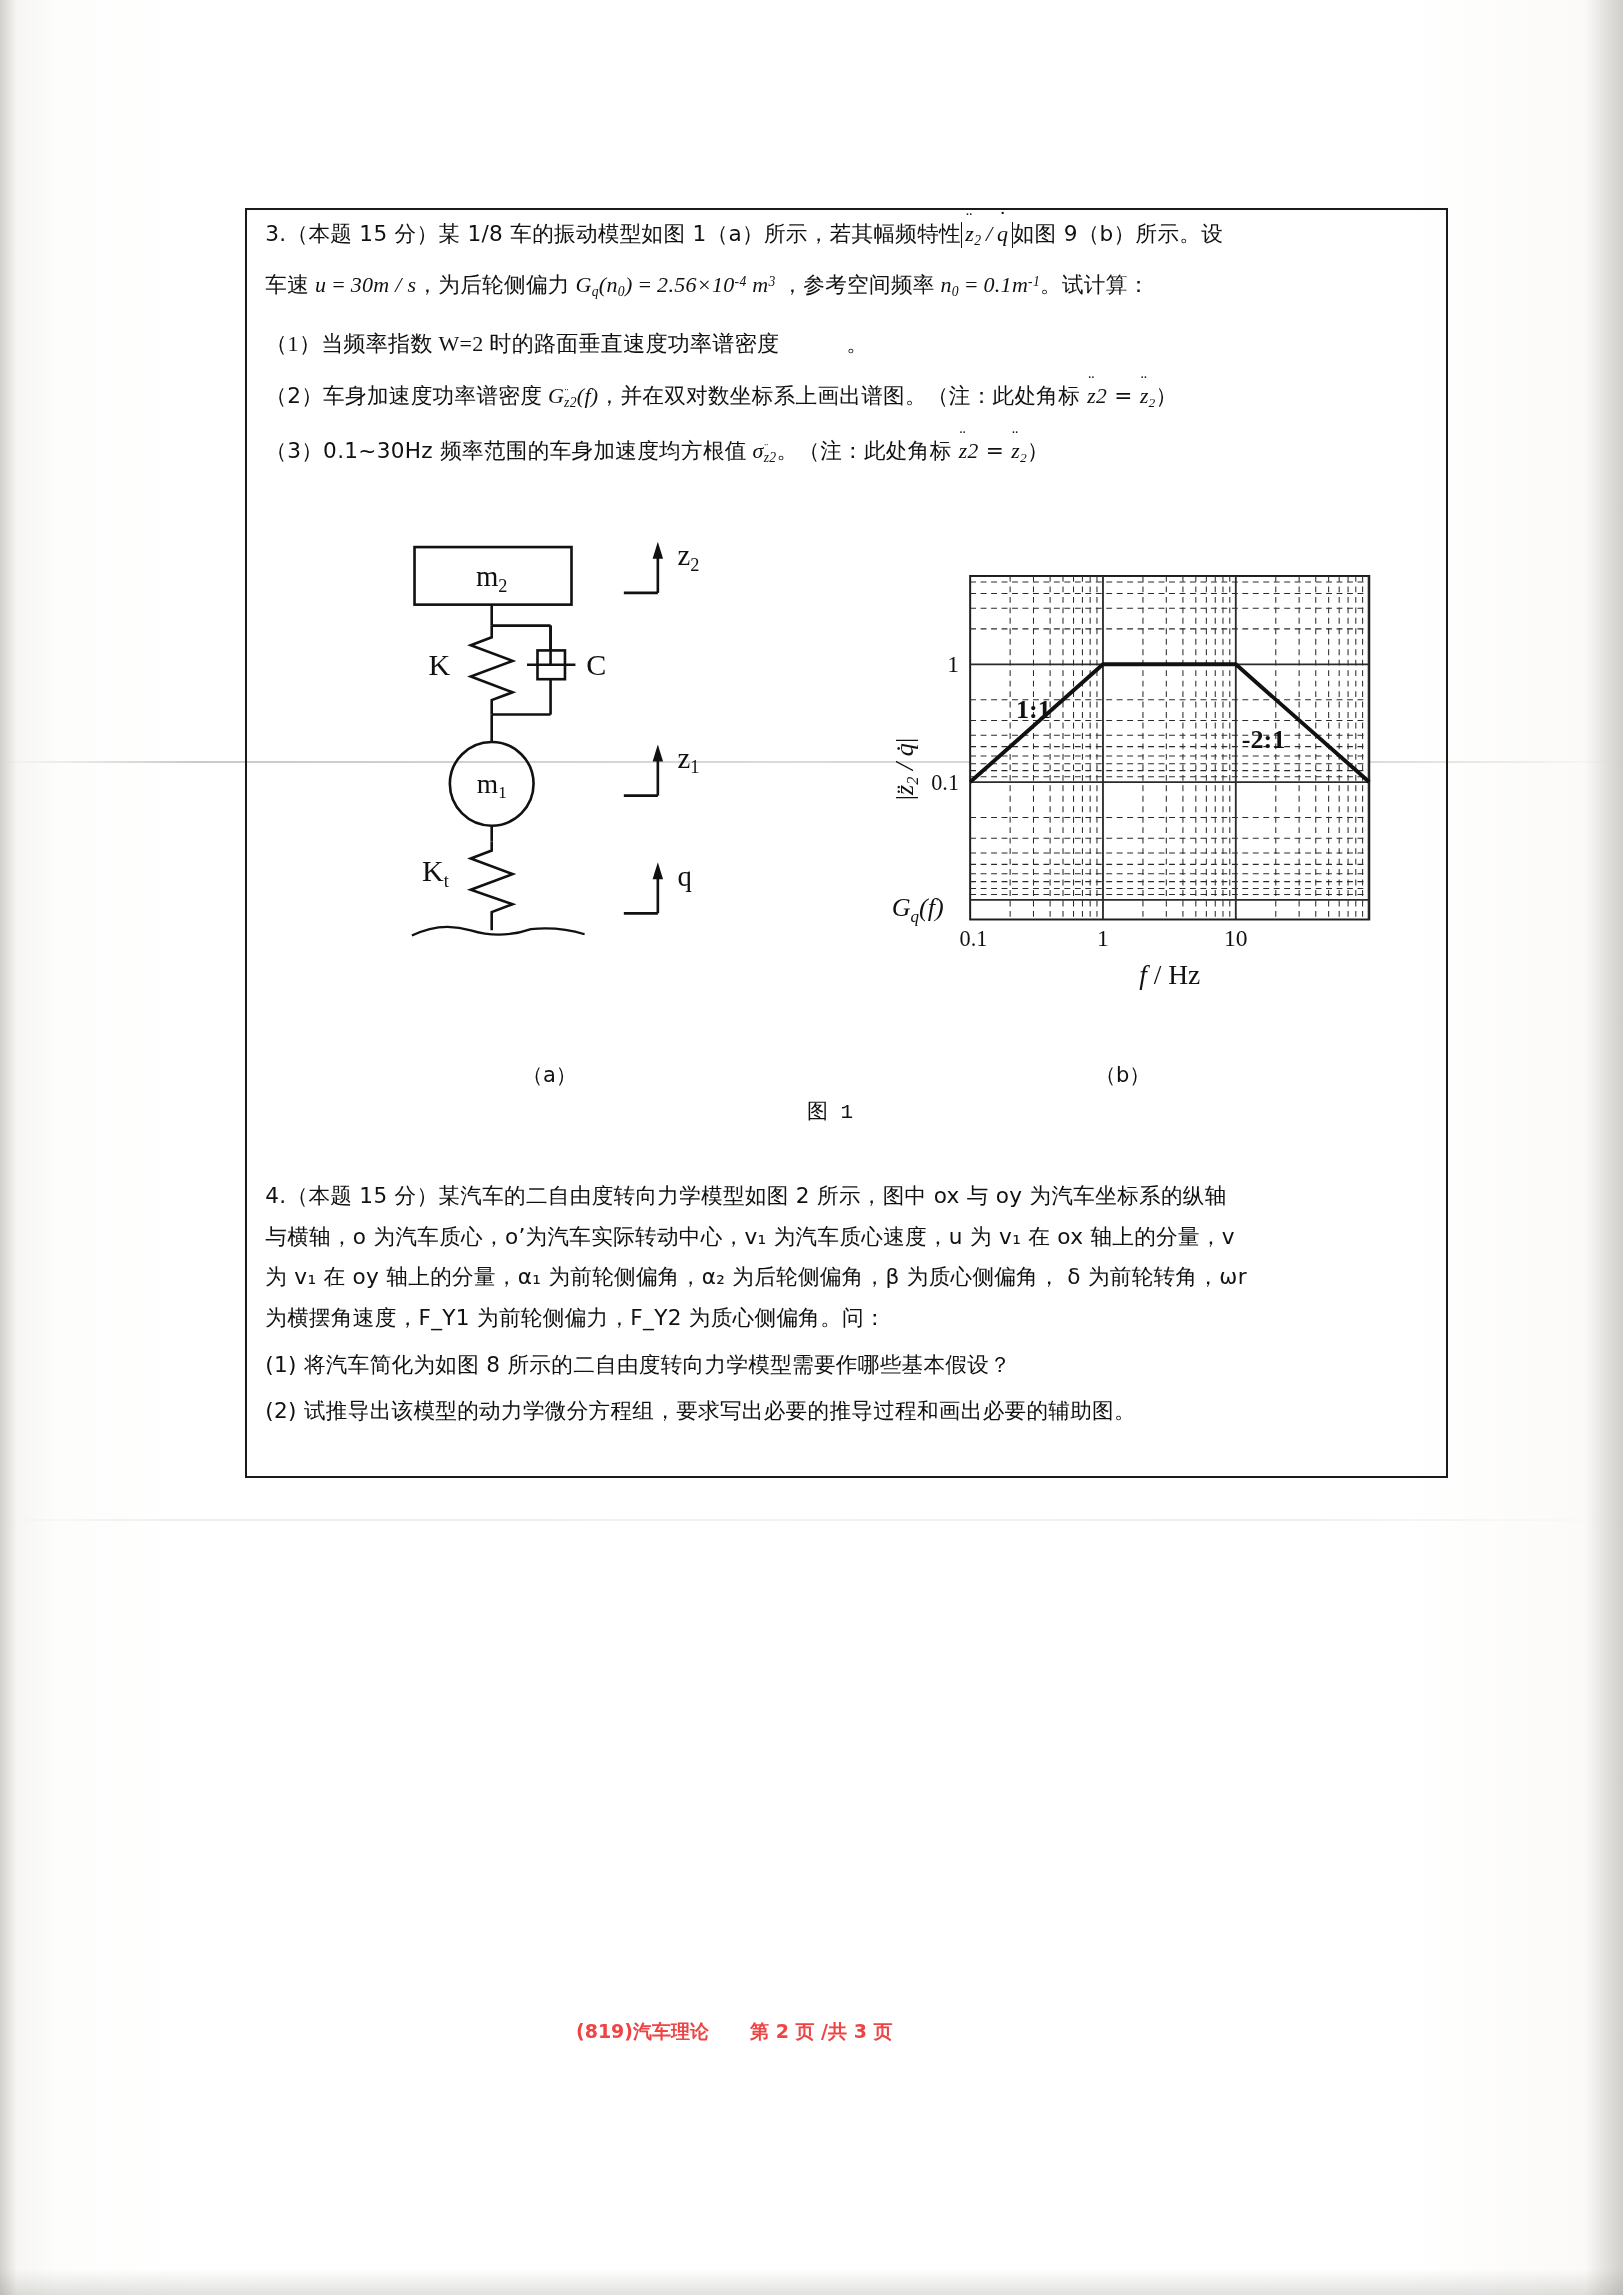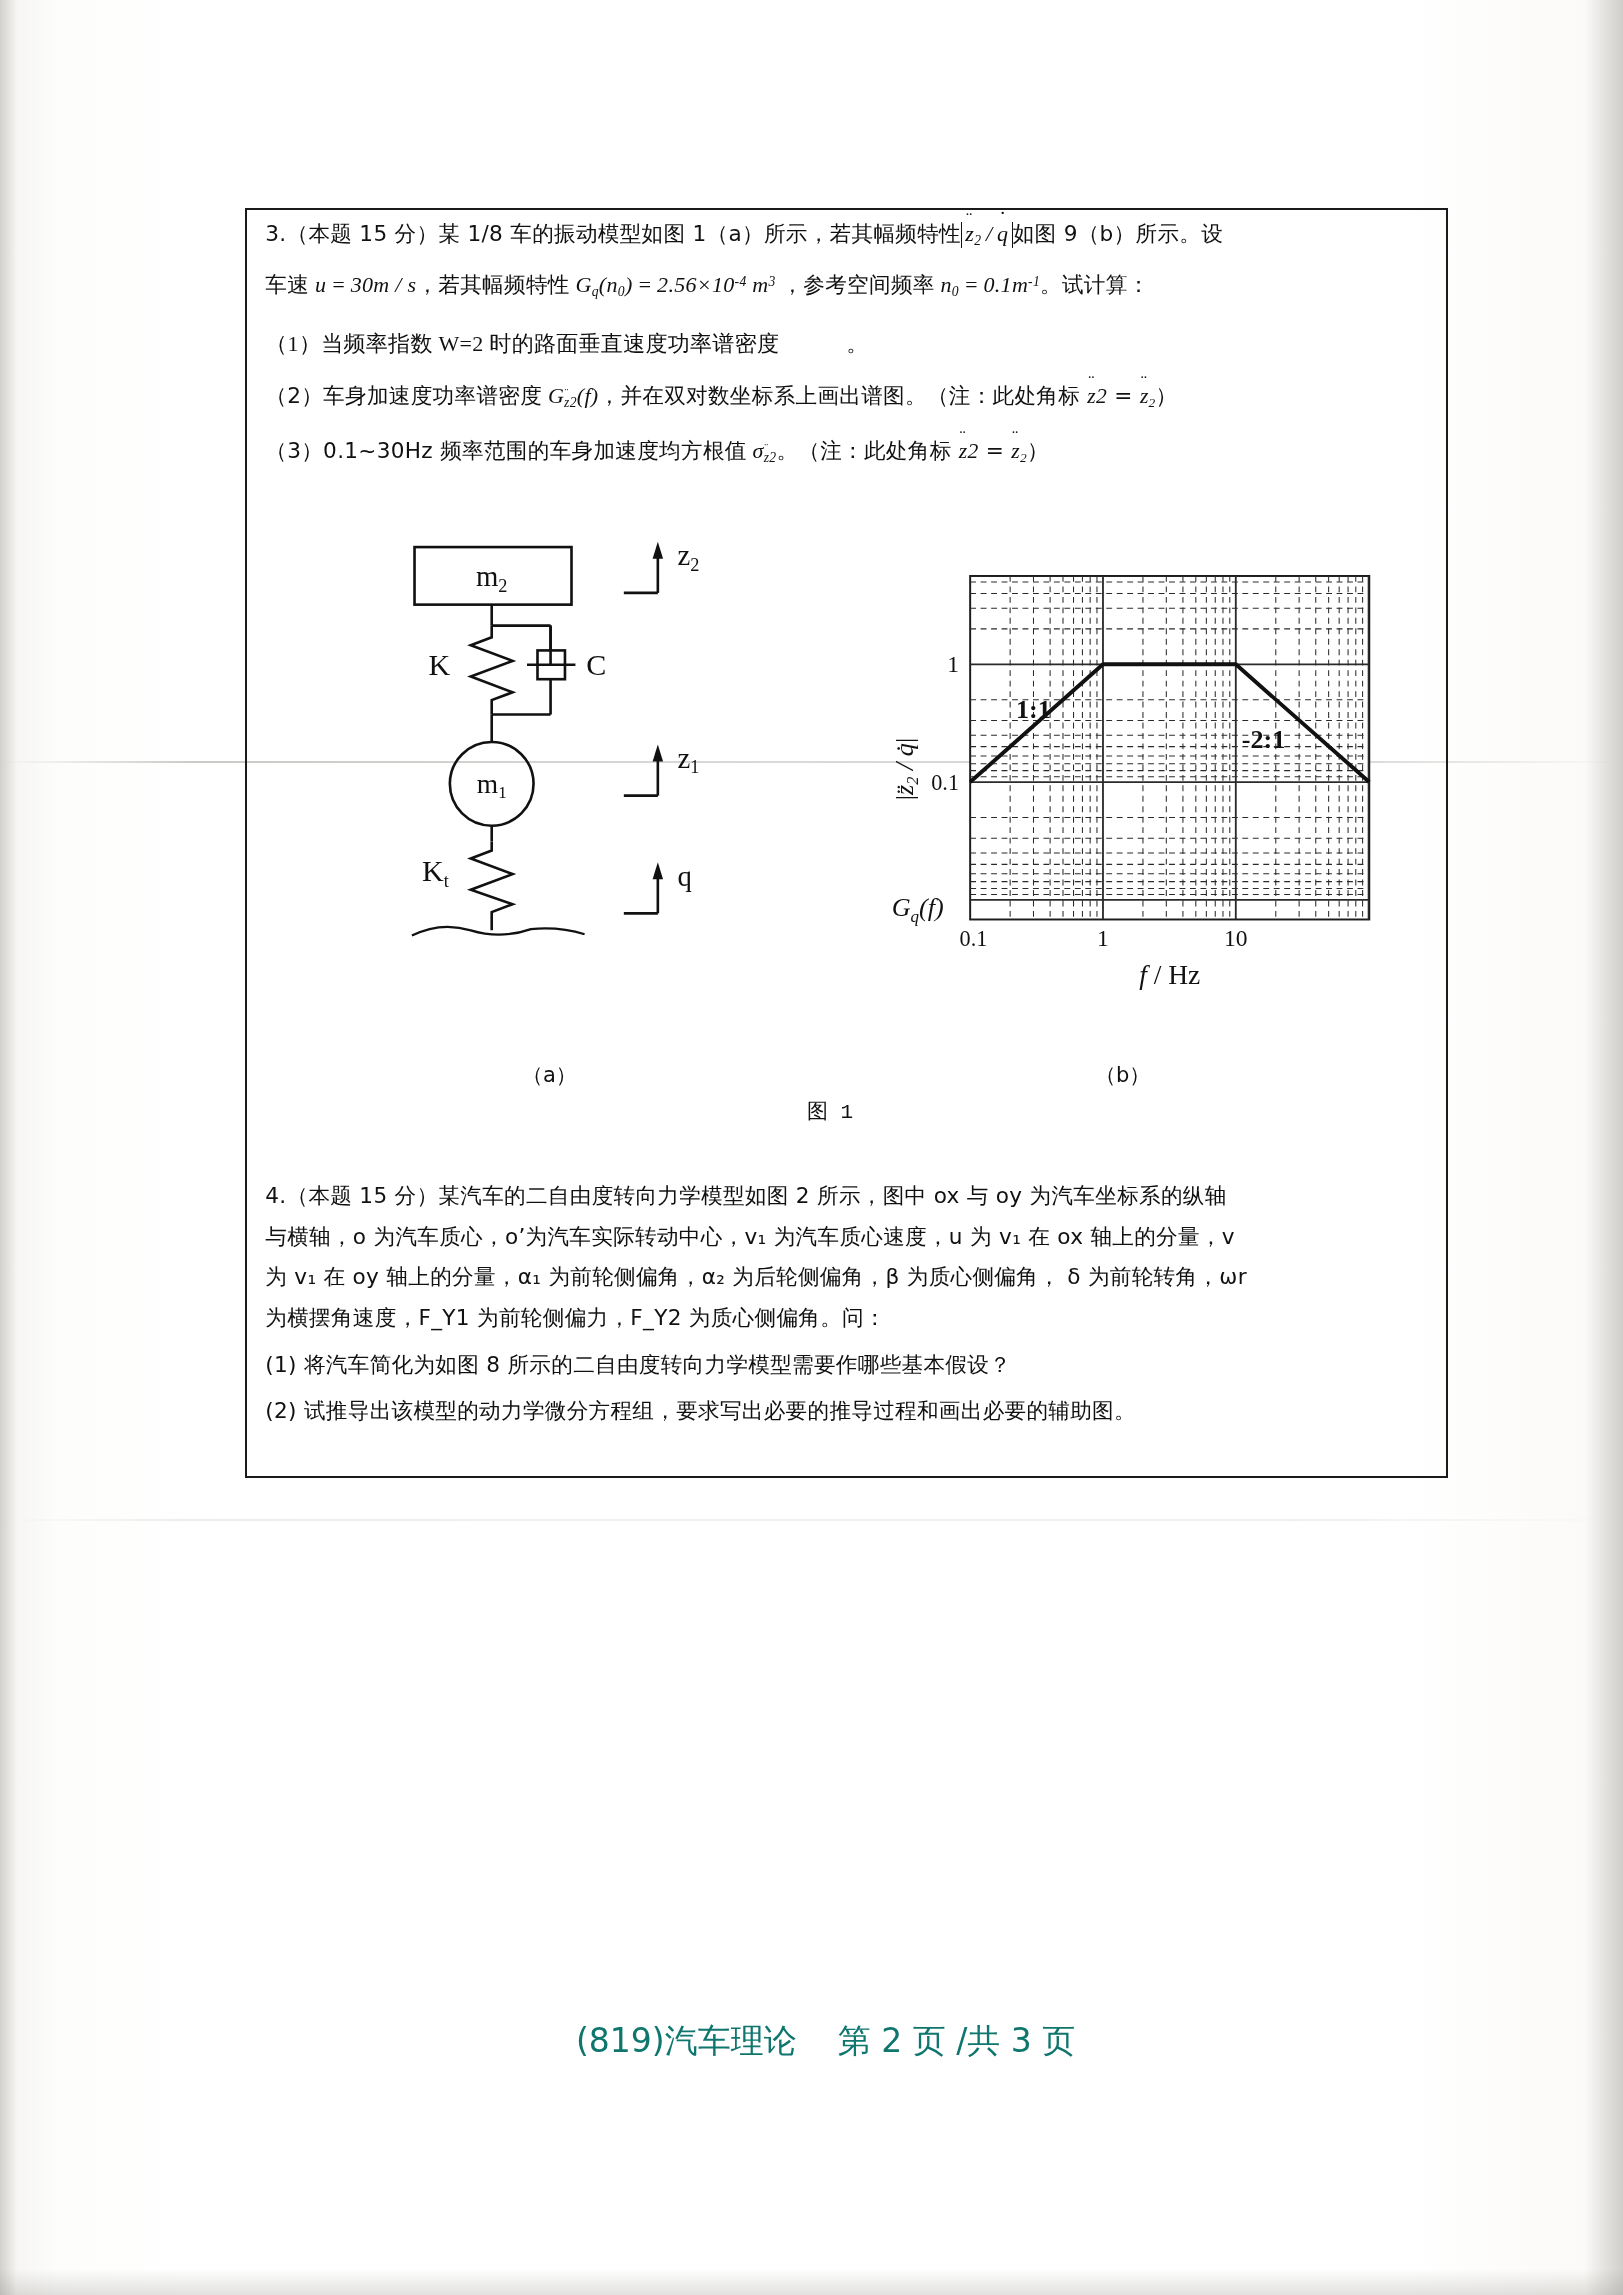--- a/index.html
+++ b/index.html
@@ -112,23 +112,23 @@
     color: #111;
   }
 
   
   .footer {
     position: absolute;
     left: 576px;
     top: 2019px;
     width: 655px;
     font-family: "DejaVu Sans", "Liberation Sans", sans-serif;
-    font-size: 33px;
-    font-weight: 400;
-    color: #0f766e;
+    font-size: 19px;
+    font-weight: 700;
+    color: #ef4444;
     white-space: nowrap;
   }
   .footer .gap { display: inline-block; width: 41px; }
 </style>
 </head>
 <body>
 
 <div class="scan-page"></div>
 <div class="scan-edge-left"></div>
 <div class="scan-edge-right"></div>
@@ -139,21 +139,21 @@
 <div class="exam-frame">
 
   <div class="q-block">
 
     <div class="q-line" style="top:11.8px">
       <span class="cn">3.</span><span class="cn">（本题 15 分）某 1/8 车的振动模型如图 1（a）所示，若其幅频特性</span><span class="absbar mi"><span class="ddot">z</span><sub>2</sub> / <span class="sdot">q</span></span><span class="cn">如图 9（b）所示。设</span>
     </div>
 
     <div class="q-line" style="top:64px">
       <span class="cn">车速</span>
-      <span class="mi">u = 30m / s</span><span class="cn">，若其幅频特性</span>
+      <span class="mi">u = 30m / s</span><span class="cn">，为后轮侧偏力</span>
       <span class="mi">G<sub>q</sub>(n<sub>0</sub>) = 2.56×10<sup>-4</sup> m<sup>3</sup></span>
       <span class="cn">，参考空间频率</span>
       <span class="mi">n<sub>0</sub> = 0.1m<sup>-1</sup></span><span class="cn">。试计算：</span>
     </div>
 
     <div class="q-line" style="top:123px">（1）当频率指数 W=2 时的路面垂直速度功率谱密度　　　。</div>
 
     <div class="q-line" style="top:175px">
       <span class="cn">（2）车身加速度功率谱密度</span>
       <span class="mi">G<sub><span class="ddot">z</span>2</sub>(f)</span><span class="cn">，并在双对数坐标系上画出谱图。（注：此处角标 <span class="mi"><span class="ddot">z</span>2</span> = <span class="mi"><span class="ddot">z</span><sub>2</sub></span>）</span>

